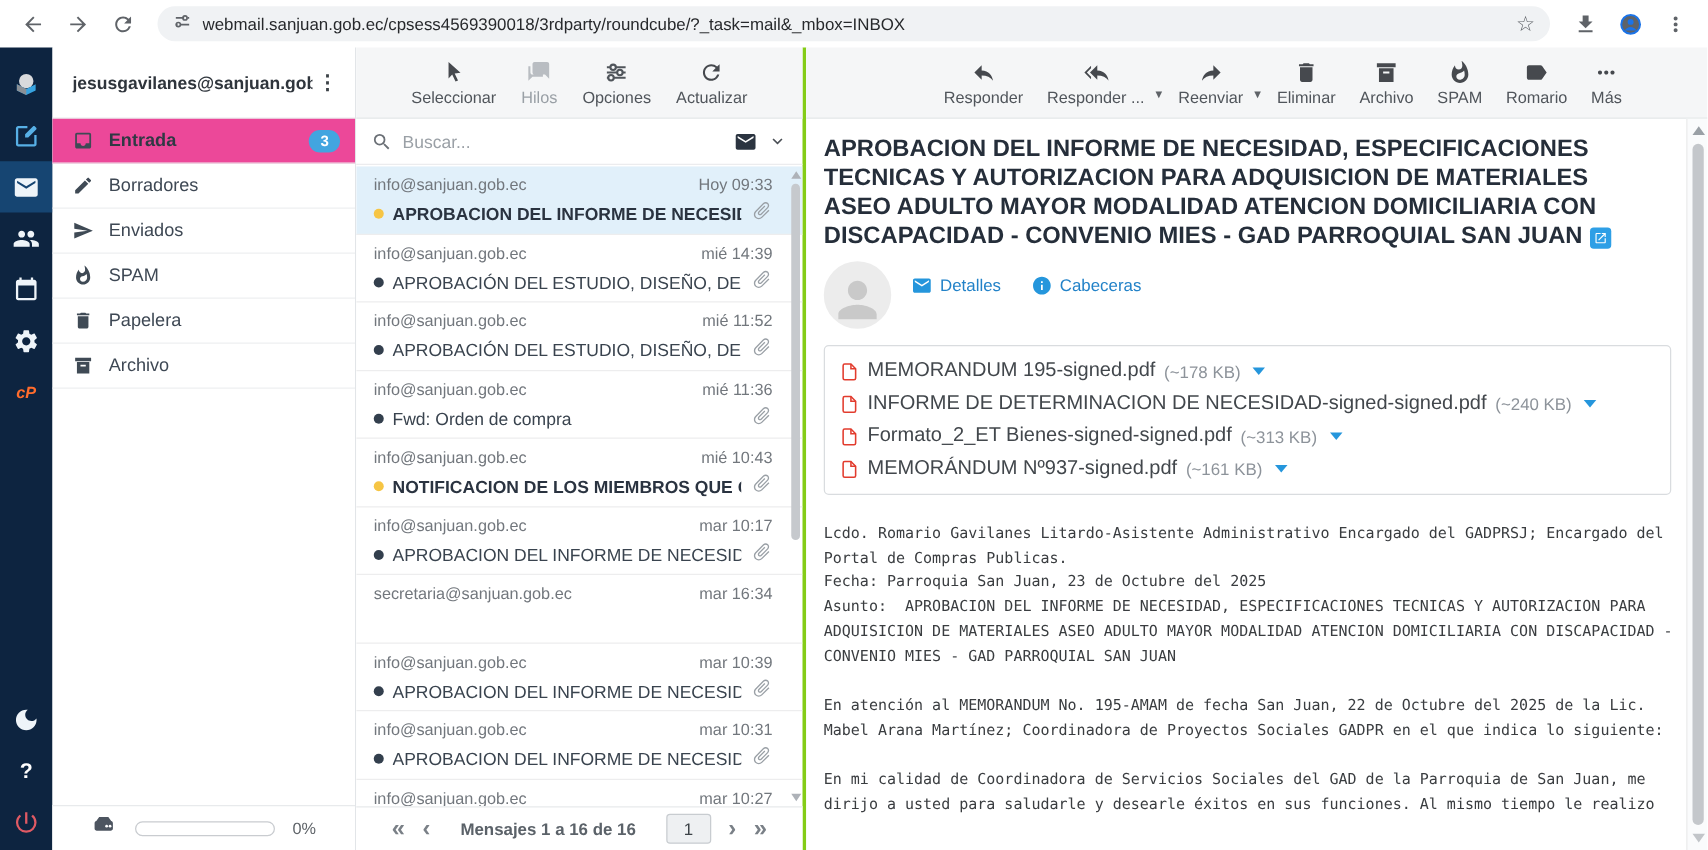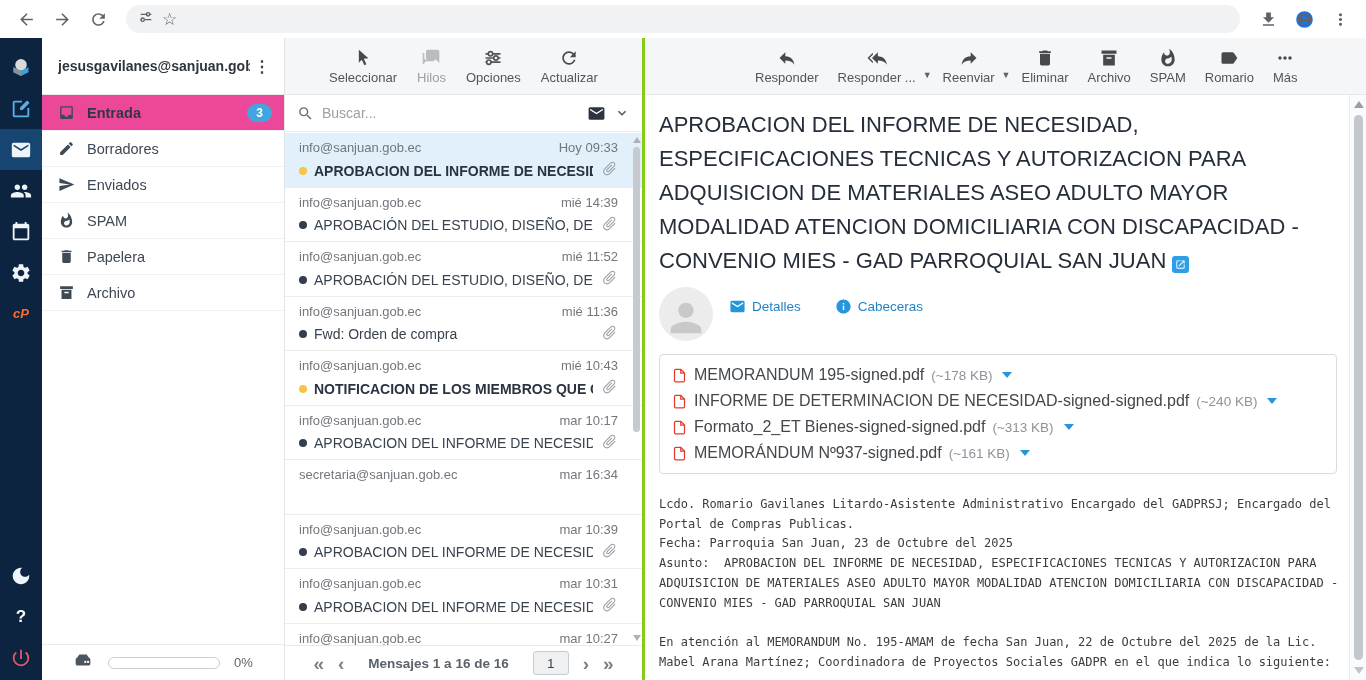--- a/index.html
+++ b/index.html
@@ -102,32 +102,32 @@
   .tri-dn { bottom:4px; border-top:6px solid #aeb2b8; }
   .list-thumb { position:absolute; top:14px; left:2px; width:7px; height:285px;
     background:#c6c9cd; border-radius:4px; }
 
   
   .view-col { flex:1; position:relative; background:#fff; min-width:0; }
   .view-toolbar { height:57px; background:#f5f6f7; border-bottom:1px solid #e5e7e9;
     display:flex; align-items:center; padding-left:110px; gap:19px; }
   .view-body { position:absolute; top:57px; left:0; right:17px; bottom:0; overflow:hidden;
     padding:13px 12px 0 14px; }
-  .subject { max-width:645px; font-size:22px; font-weight:normal; color:#252e3a;
-    line-height:34px; }
+  .subject { max-width:645px; font-size:19px; font-weight:bold; color:#252e3a;
+    line-height:23px; }
   .ext-ic { display:inline-flex; width:17px; height:17px; background:#2e9fe6; border-radius:3px;
     align-items:center; justify-content:center; vertical-align:-2px; margin-left:6px; }
   .ext-ic svg { width:11px; height:11px; fill:#fff; }
   .sender { display:flex; margin-top:9px; gap:16px; }
   .avatar { width:54px; height:54px; border-radius:50%; background:#ececec; overflow:hidden;
     display:flex; align-items:flex-end; justify-content:center; flex:0 0 auto; }
   .avatar svg { width:46px; height:46px; fill:#c9c9c9; }
   .from-line { font-size:14px; color:#3c4247; margin-top:7px; }
   .from-line a { color:#1f8ad2; text-decoration:none; }
-  .hdr-actions { display:flex; gap:34px; margin-top:11px; }
+  .hdr-actions { display:flex; gap:24px; margin-top:11px; }
   .hdr-act { display:flex; align-items:center; gap:6px; font-size:13.5px; color:#2282c8; }
   .hdr-act svg { width:17px; height:17px; fill:#2596dc; }
   .attach-box { margin-top:13px; border:1px solid #d9dcdf; border-radius:4px;
     padding:7px 12px; }
   .arow { height:26px; display:flex; align-items:center; gap:7px; }
   .arow svg.pdf { width:15px; height:15px; flex:0 0 auto; }
   .aname { font-size:16px; color:#42474c; }
   .asize { font-size:13.5px; color:#8d939a; }
   .acaret { width:0; height:0; border-left:5px solid transparent; border-right:5px solid transparent;
     border-top:6px solid #2596dc; margin-left:3px; }
@@ -162,20 +162,21 @@
       <svg viewBox="0 0 24 24">
         <path d="M17.65 6.35A7.96 7.96 0 0 0 12 4c-4.42 0-7.99 3.58-7.99 8s3.57 8 7.99 8c3.73 0 6.84-2.55 7.73-6h-2.08a5.99 5.99 0 0 1-5.65 4c-3.31 0-6-2.69-6-6s2.69-6 6-6c1.66 0 3.14.69 4.22 1.78L13 11h7V4l-2.35 2.35z"></path>
       </svg>
     </div>
   <div class="omnibox">
     <span class="tune-ic"><svg viewBox="0 0 24 24">
           <path d="M4 8h10M18 8h2M4 16h2M10 16h10"></path>
           <circle cx="15" cy="8" r="2.5"></circle>
           <circle cx="7" cy="16" r="2.5"></circle>
         </svg></span>
+    <span class="url">webmail.sanjuan.gob.ec/cpsess4569390018/3rdparty/roundcube/?_task=mail&amp;_mbox=INBOX</span>
     <span class="star">☆</span>
   </div>
   <div class="bicon">
       <svg viewBox="0 0 24 24">
         <path d="M19 9h-4V3H9v6H5l7 7 7-7zM5 18v2h14v-2H5z"></path>
       </svg>
     </div>
   <div class="bicon">
       <svg viewBox="0 0 24 24" fill="none" stroke="#1a73e8" stroke-width="2">
         <circle cx="12" cy="12" r="9.5"></circle>

